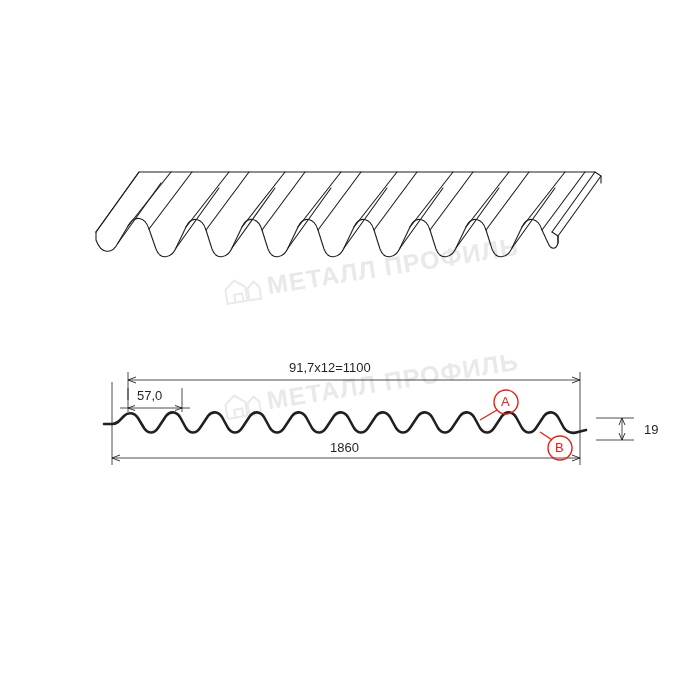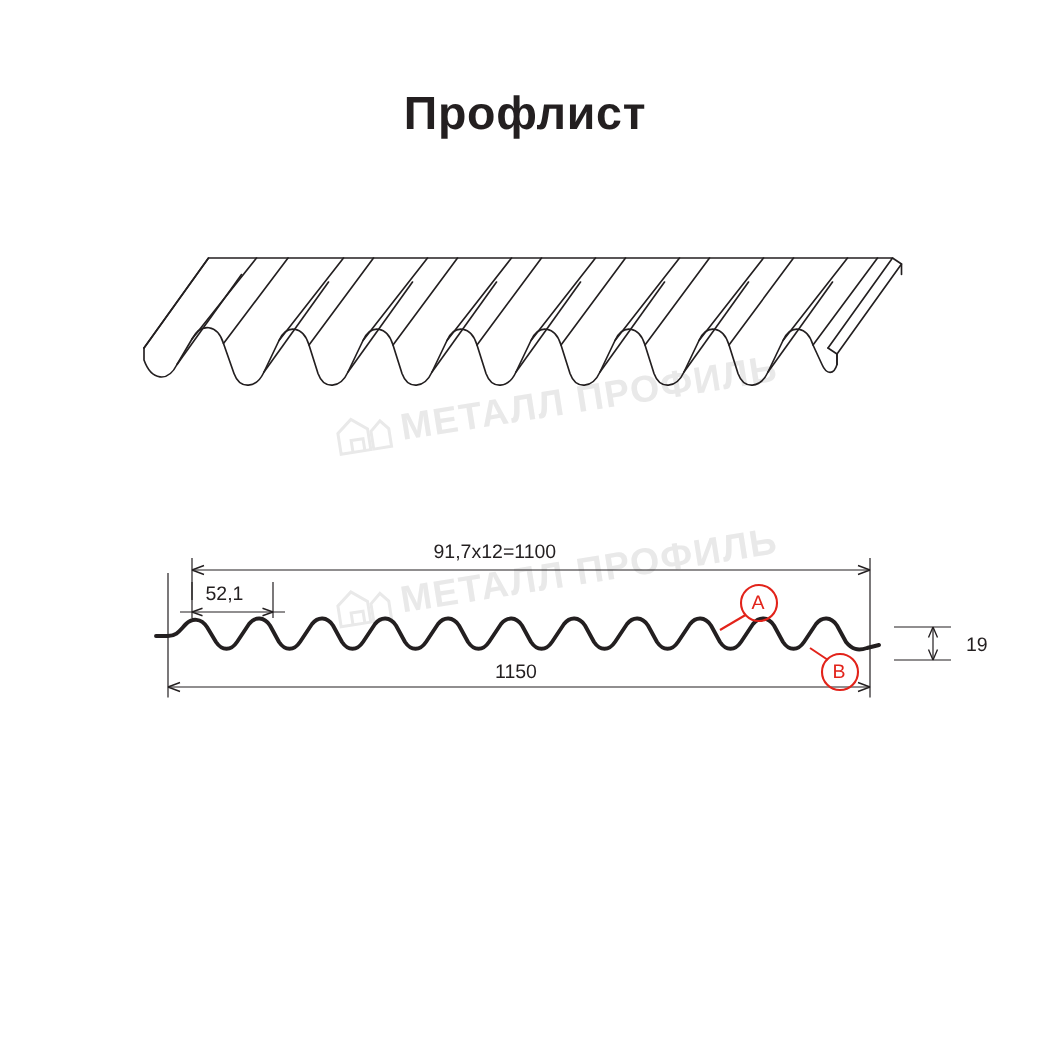--- a/index.html
+++ b/index.html
@@ -73,21 +73,20 @@
     height: 26px;
     vertical-align: -5px;
     margin-right: 6px;
   }
 </style>
 </head>
 <body>
 
 <div class="page">
 
-  <div class="title">Профлист</div>
 
   <div class="wm wm1">
     <span class="wm-ico">
       <svg viewBox="0 0 38 26" width="38" height="26">
         <path d="M2 24 L2 10 L12 2 L22 10 L22 24 Z" fill="none" stroke="#e9e9e9" stroke-width="2"></path>
         <path d="M10 24 L10 16 L18 16 L18 24" fill="none" stroke="#e9e9e9" stroke-width="2"></path>
         <path d="M24 24 L24 12 L31 6 L36 12 L36 24 Z" fill="none" stroke="#e9e9e9" stroke-width="2"></path>
       </svg>
     </span><span>МЕТАЛЛ ПРОФИЛЬ</span>
   </div>
@@ -257,21 +256,21 @@
 
     <g fill="none" stroke="#e2231a" stroke-width="1.4">
       <circle cx="506" cy="402" r="12"></circle>
       <path d="M497 410 L480 420"></path>
       <circle cx="560" cy="448" r="12"></circle>
       <path d="M552 440 L540 432"></path>
     </g>
   </svg>
 
   <div style="position:absolute; left:289px; top:360px; font-size:13px;text-align:right;">91,7х12=1100</div>
-  <div style="position:absolute; left:137px; top:388px; font-size:13px;">52,1</div>
-  <div style="position:absolute; left:330px; top:440px; font-size:13px;">1150</div>
+  <div style="position:absolute; left:137px; top:388px; font-size:13px;">57,0</div>
+  <div style="position:absolute; left:330px; top:440px; font-size:13px;">1860</div>
   <div style="position:absolute; left:644px; top:422px; font-size:13px;">19</div>
 
   <div style="position:absolute; left:501px; top:394px; font-size:13px; color:#e2231a;">A</div>
   <div style="position:absolute; left:555px; top:440px; font-size:13px; color:#e2231a;">B</div>
 
 
 </div>
 
 </body></html>

